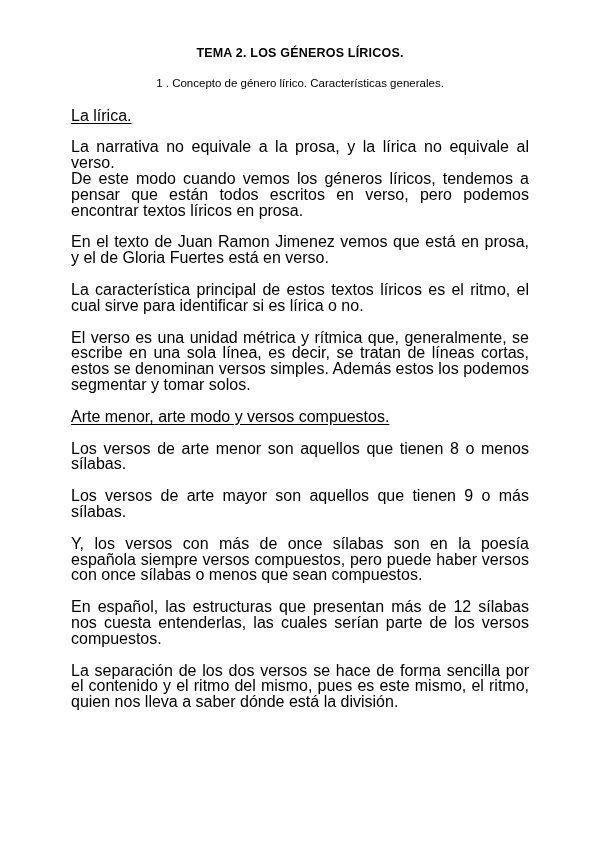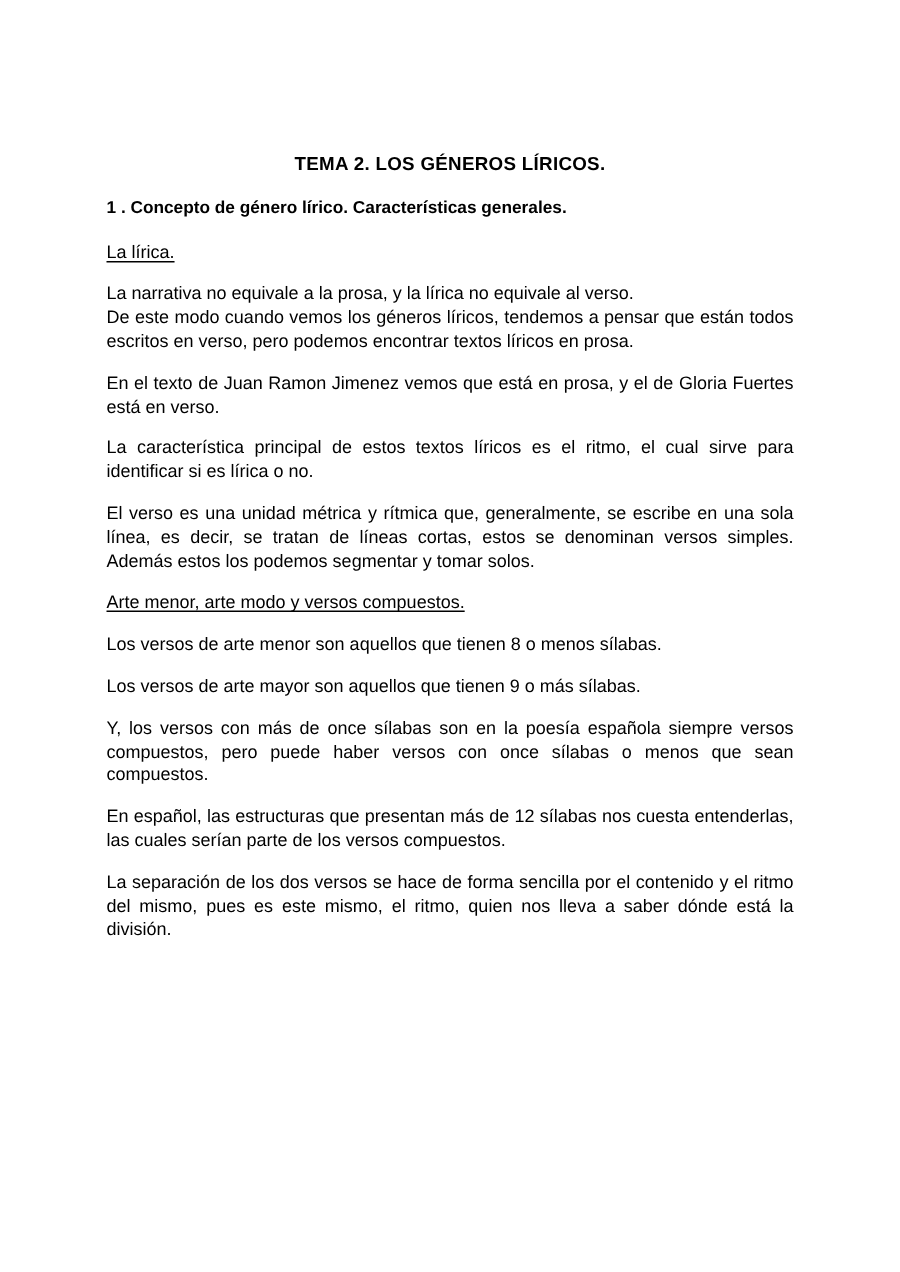--- a/index.html
+++ b/index.html
@@ -11,41 +11,42 @@
     width: 600px;
     height: 848px;
     overflow: hidden;
     color: #000000;
     font-family: "Liberation Sans", "DejaVu Sans", sans-serif;
   }
   .page {
     box-sizing: border-box;
     width: 600px;
     height: 848px;
-    padding: 102px 71px 0 71px;
+    padding: 46px 71px 0 71px;
     background: #ffffff;
   }
   .doc-title {
     font-size: 12.5px;
     font-weight: bold;
     text-align: center;
     line-height: 15.8px;
     margin: 0 0 14px 0;
     letter-spacing: 0.2px;
   }
   .doc-heading {
     font-size: 11.5px;
-    font-weight: bold;
+    font-weight: normal;
     line-height: 15.8px;
     margin: 0 0 13px 0;
+    text-align: center;
   }
   .block {
-    font-size: 12px;
+    font-size: 16px;
     line-height: 15.8px;
-    margin: 1px 0 12px 0;
+    margin: 16px 0 12px 0;
   }
   .subheading {
     text-decoration: underline;
     text-underline-offset: 2px;
   }
   .paragraph {
     text-align: justify;
     white-space: pre-line;
   }
 </style>

